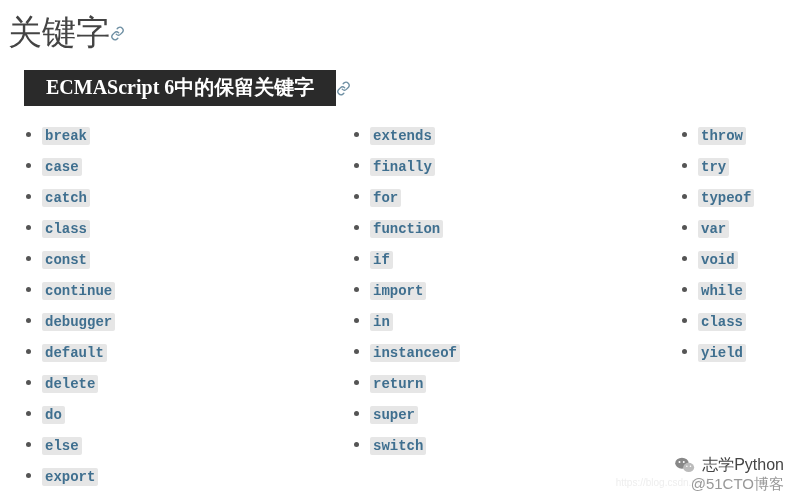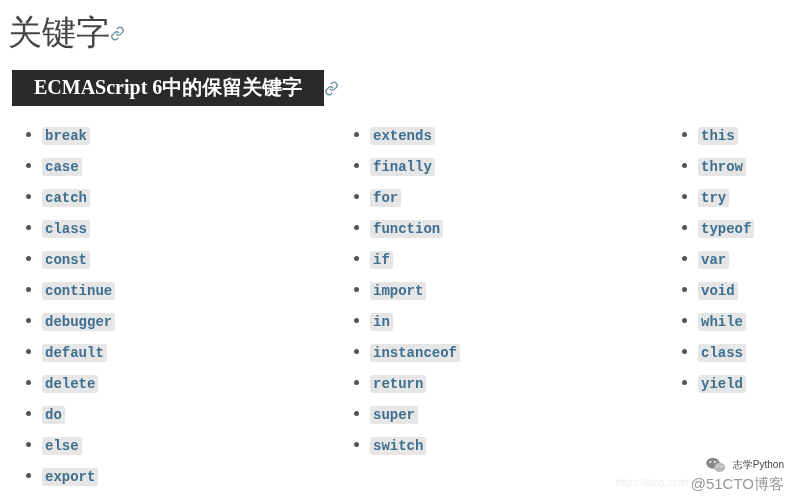--- a/index.html
+++ b/index.html
@@ -17,21 +17,21 @@
     font-weight: 400;
     color: #444;
     margin: 0 0 14px 0;
     display: flex;
     align-items: center;
     font-family: "SimSun", serif;
   }
   .h2-row {
     display: flex;
     align-items: center;
-    margin: 0 0 14px 4px;
+    margin: 0 0 14px 16px;
   }
   .h2-box {
     background: #2a2a2a;
     color: #fff;
     font-size: 20px;
     font-weight: 700;
     padding: 4px 22px 5px 22px;
     font-family: "SimSun", serif;
   }
   .link-icon {
@@ -79,21 +79,21 @@
     cursor: pointer;
     font-weight: bold;
   }
   .brand {
     position: absolute;
     right: 14px;
     bottom: 26px;
     display: flex;
     align-items: center;
     gap: 6px;
-    font-size: 10px;
+    font-size: 16px;
     color: #444;
     font-family: "Microsoft YaHei", sans-serif;
   }
   .brand .wc-icon {
     width: 22px; height: 22px;
   }
   .subwm {
     position: absolute;
     right: 14px;
     bottom: 8px;
@@ -163,21 +163,20 @@
         <li><code class="kw">import</code></li>
         <li><code class="kw">in</code></li>
         <li><code class="kw">instanceof</code></li>
         <li><code class="kw">return</code></li>
         <li><code class="kw">super</code></li>
         <li><code class="kw">switch</code></li>
       </ul>
   </div>
   <div class="col col3">
     <ul>
-        <li><code class="kw">this</code></li>
         <li><code class="kw">throw</code></li>
         <li><code class="kw">try</code></li>
         <li><code class="kw">typeof</code></li>
         <li><code class="kw">var</code></li>
         <li><code class="kw">void</code></li>
         <li><code class="kw">while</code></li>
         <li><code class="kw">class</code></li>
         <li><code class="kw">yield</code></li>
       </ul>
   </div>

